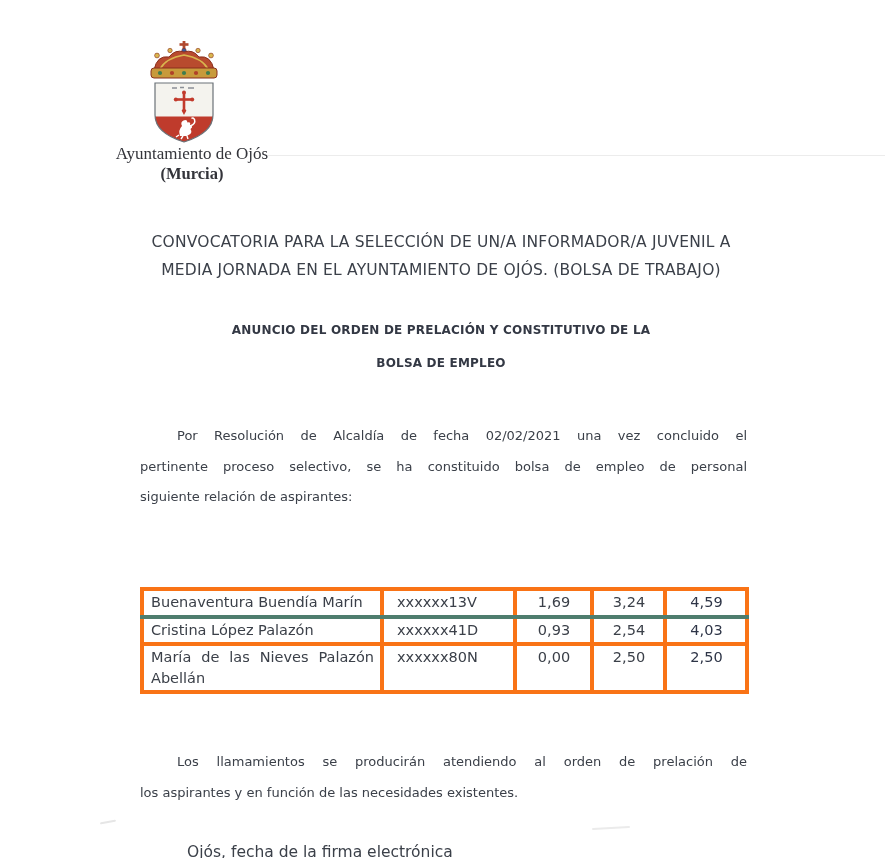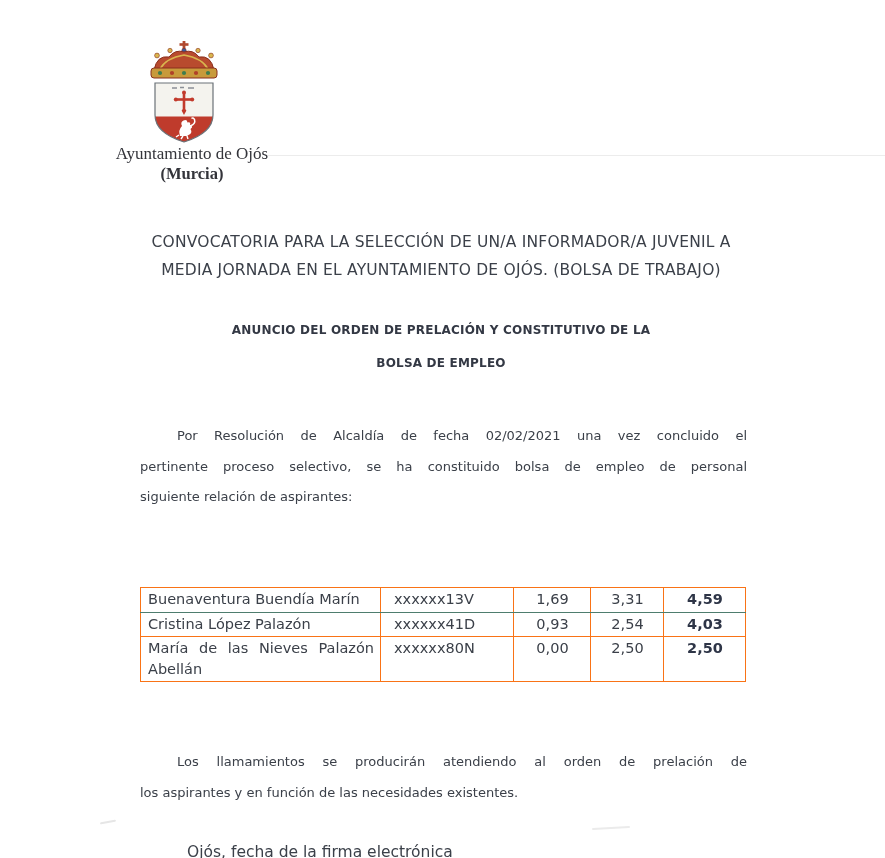--- a/index.html
+++ b/index.html
@@ -43,30 +43,30 @@
   .pline{white-space:nowrap;}
   .jline{text-align:justify;text-align-last:justify;white-space:normal;}
   .indent{text-indent:37px;}
   
   .score-table{
     position:absolute;left:140px;top:587px;width:605px;
     border-collapse:collapse;table-layout:fixed;
     font-size:14.5px;color:#3b4049;
   }
   .score-table td{
-    border:1px solid #f97316;
+    border:4px solid #f97316;
     padding:1px 6px 2px 7px;
     vertical-align:top;line-height:20.5px;
     overflow:hidden;
   }
   .score-table tr.r1 td{border-bottom-color:#4e7d6e;}
   .score-table td.c-name{text-align:justify;}
   .score-table td.c-dni{padding-left:13px;}
   .score-table td.c-num{text-align:center;}
-  .score-table td.c-total{text-align:center;font-weight:bold;color:#2e3547;}
+  .score-table td.c-total{text-align:center;font-weight:normal;color:#2e3547;}
   .score-table tr.h1{height:22px;}
   .score-table tr.h2{height:43px;}
   
   .footer-line{
     position:absolute;left:187px;top:843px;
     font-size:15.5px;color:#3b4049;
   }
 </style>
 </head>
 <body>
@@ -153,21 +153,21 @@
         <col style="width:133px">
         <col style="width:77px">
         <col style="width:73px">
         <col style="width:82px">
     </colgroup>
     <tbody>
       <tr class="r1 h1">
         <td class="c-name">Buenaventura Buendía Marín</td>
         <td class="c-dni">xxxxxx13V</td>
         <td class="c-num">1,69</td>
-        <td class="c-num">3,31</td>
+        <td class="c-num">3,24</td>
         <td class="c-total">4,59</td>
       </tr>
       <tr class="h1">
         <td class="c-name">Cristina López Palazón</td>
         <td class="c-dni">xxxxxx41D</td>
         <td class="c-num">0,93</td>
         <td class="c-num">2,54</td>
         <td class="c-total">4,03</td>
       </tr>
       <tr class="h2">

